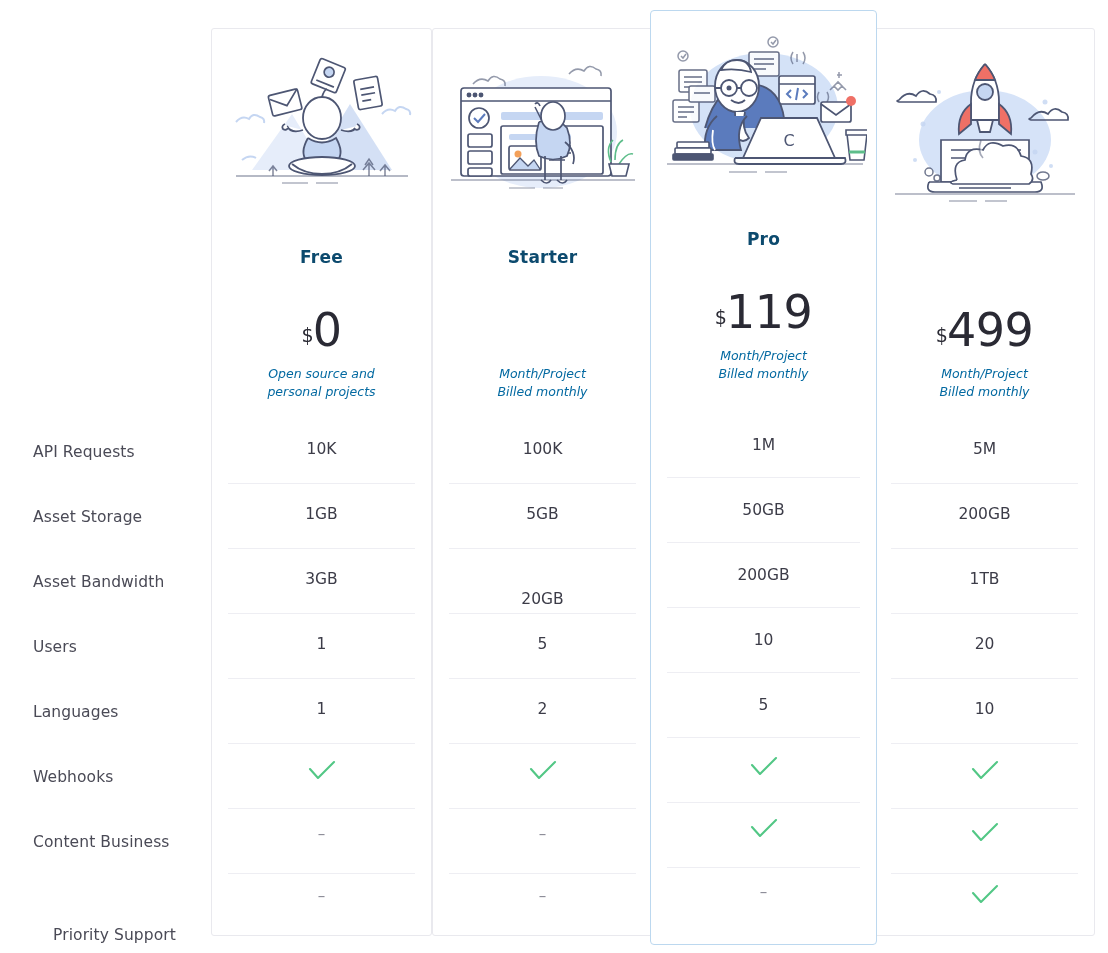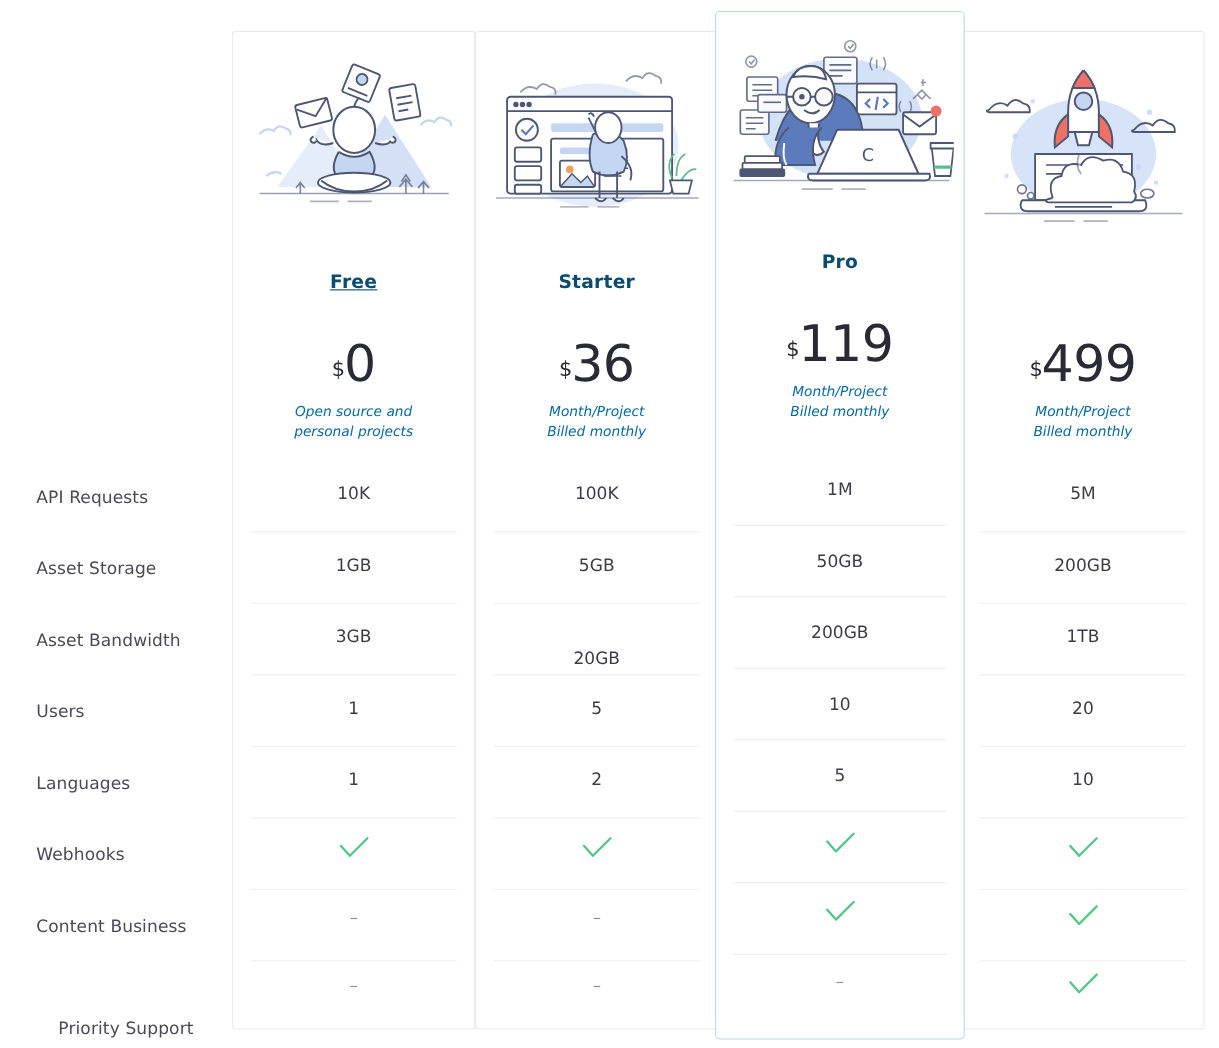--- a/index.html
+++ b/index.html
@@ -118,21 +118,21 @@
       </g>
       <path d="M14 124 h172" stroke="#4d5673" stroke-width="1.4" opacity=".55"></path>
       <path d="M60 131 h26 M94 131 h22" stroke="#4d5673" stroke-width="1.5" opacity=".45"></path>
       <g stroke="#4d5673" stroke-width="1.5" fill="none" opacity=".7">
         <path d="M147 124 v-13 M141 118 l6-7 l6 7 M143 113 l4-6 l4 6"></path>
         <path d="M163 124 v-10 M158 119 l5-6 l5 6"></path>
         <path d="M51 124 v-9 M47 119 l4-5 l4 5"></path>
       </g>
     </svg>
         </div>
-        <div class="plan-name" style="top: 218px; text-decoration: underline;">Free</div>
+        <div class="plan-name" style="top: 218px;">Free</div>
         <div class="plan-price" style="top: 278px;"><span class="cur">$</span><span class="amt">0</span></div>
         <div class="plan-note" style="top: 336px;">
           <div>Open source and</div>
           <div>personal projects</div>
         </div>
         <div class="divider" style="top: 454px;"></div>
         <div class="divider" style="top: 519px;"></div>
         <div class="divider" style="top: 584px;"></div>
         <div class="divider" style="top: 649px;"></div>
         <div class="divider" style="top: 714px;"></div>
@@ -185,21 +185,20 @@
       </g>
       <g stroke="#4d5673" stroke-width="1.6" fill="none">
         <path d="M168 110 q-6-14 2-22 M172 108 q0-16 8-20 M176 112 q8-12 14-10" stroke="#5dbd8a"></path>
         <path d="M166 112 h20 l-3 12 h-14 z" fill="#fff"></path>
       </g>
       <path d="M8 128 h184" stroke="#4d5673" stroke-width="1.4" opacity=".5"></path>
       <path d="M66 136 h26 M100 136 h20" stroke="#4d5673" stroke-width="1.5" opacity=".4"></path>
     </svg>
         </div>
         <div class="plan-name" style="top: 218px;">Starter</div>
-        <div class="plan-price" style="top: 278px;"><span class="cur">$</span><span class="amt">36</span></div>
         <div class="plan-note" style="top: 336px;">
           <div>Month/Project</div>
           <div>Billed monthly</div>
         </div>
         <div class="divider" style="top: 454px;"></div>
         <div class="divider" style="top: 519px;"></div>
         <div class="divider" style="top: 584px;"></div>
         <div class="divider" style="top: 649px;"></div>
         <div class="divider" style="top: 714px;"></div>
         <div class="divider" style="top: 779px;"></div>

